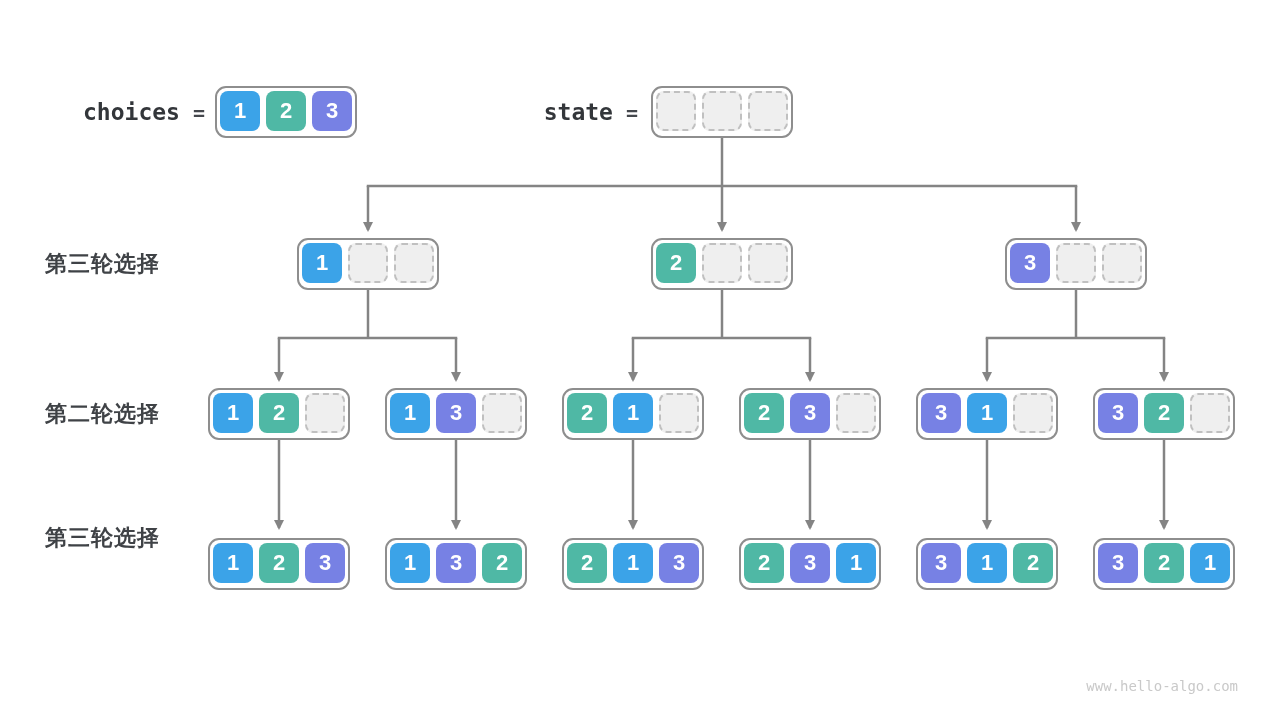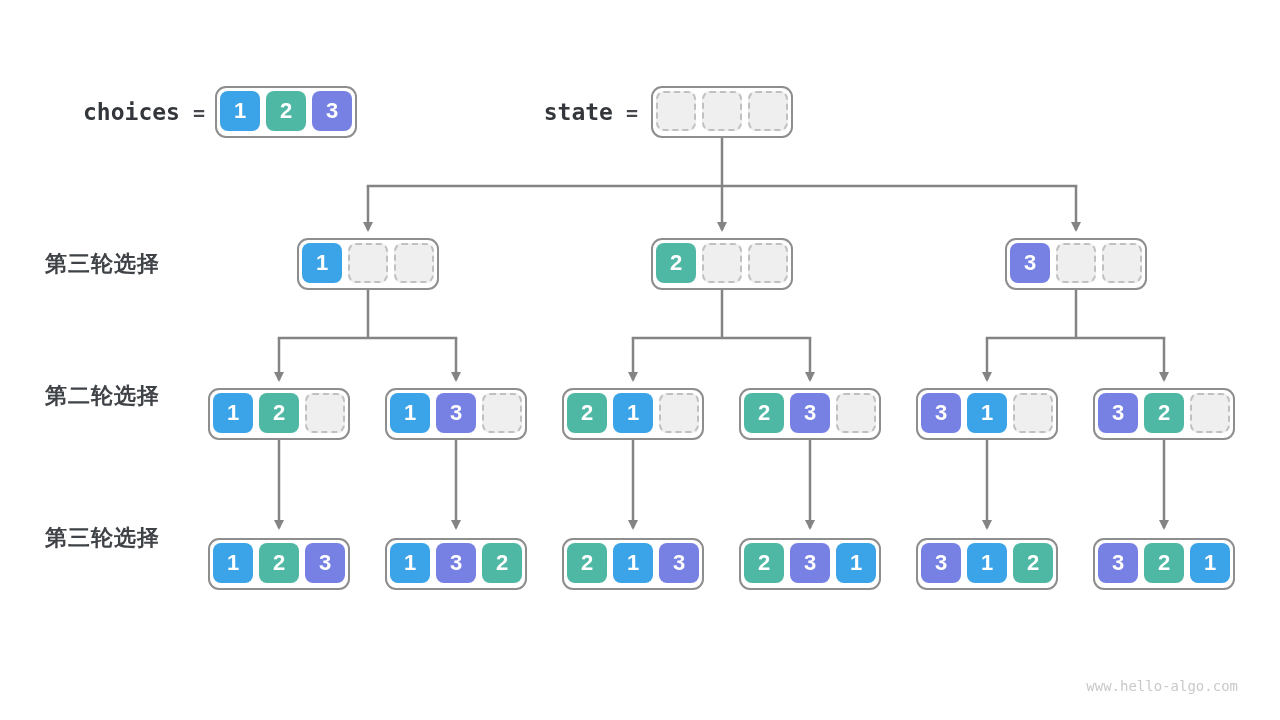--- a/index.html
+++ b/index.html
@@ -144,21 +144,21 @@
     <span class="var-name">state</span>
     <span class="eq">=</span>
   </div>
   <div class="arr-box" style="left:722px; top:86px">
     <span class="cell empty"></span>
     <span class="cell empty"></span>
     <span class="cell empty"></span>
   </div>
 
   <div class="row-label" style="top:264px">第三轮选择</div>
-  <div class="row-label" style="top:396px">第二轮选择</div>
+  <div class="row-label" style="top:414px">第二轮选择</div>
   <div class="row-label" style="top:538px">第三轮选择</div>
 
   <div class="arr-box" style="left:368px; top:238px">
     <span class="cell" style="background: rgb(59, 163, 232);">1</span>
     <span class="cell empty"></span>
     <span class="cell empty"></span>
   </div>
   <div class="arr-box" style="left:722px; top:238px">
     <span class="cell" style="background: rgb(79, 184, 165);">2</span>
     <span class="cell empty"></span>

